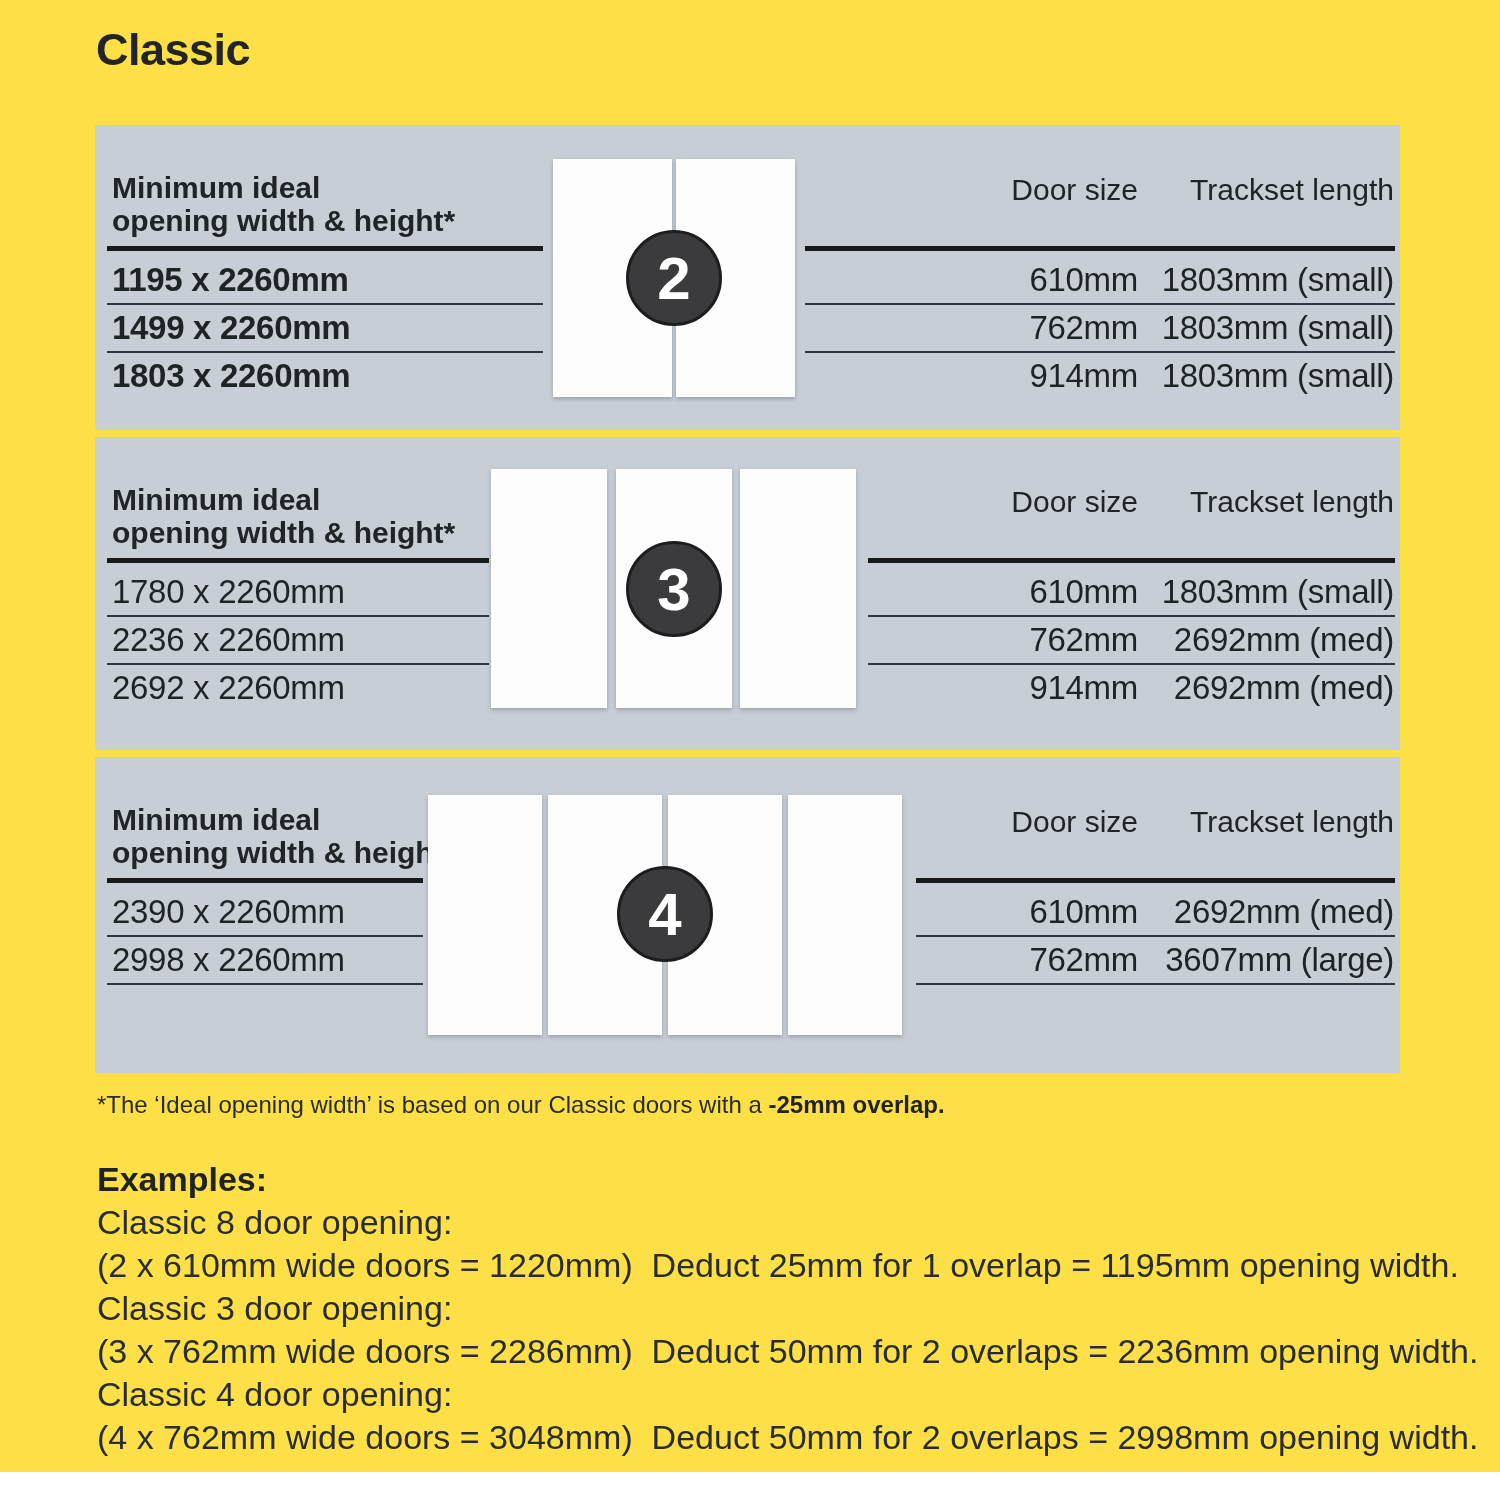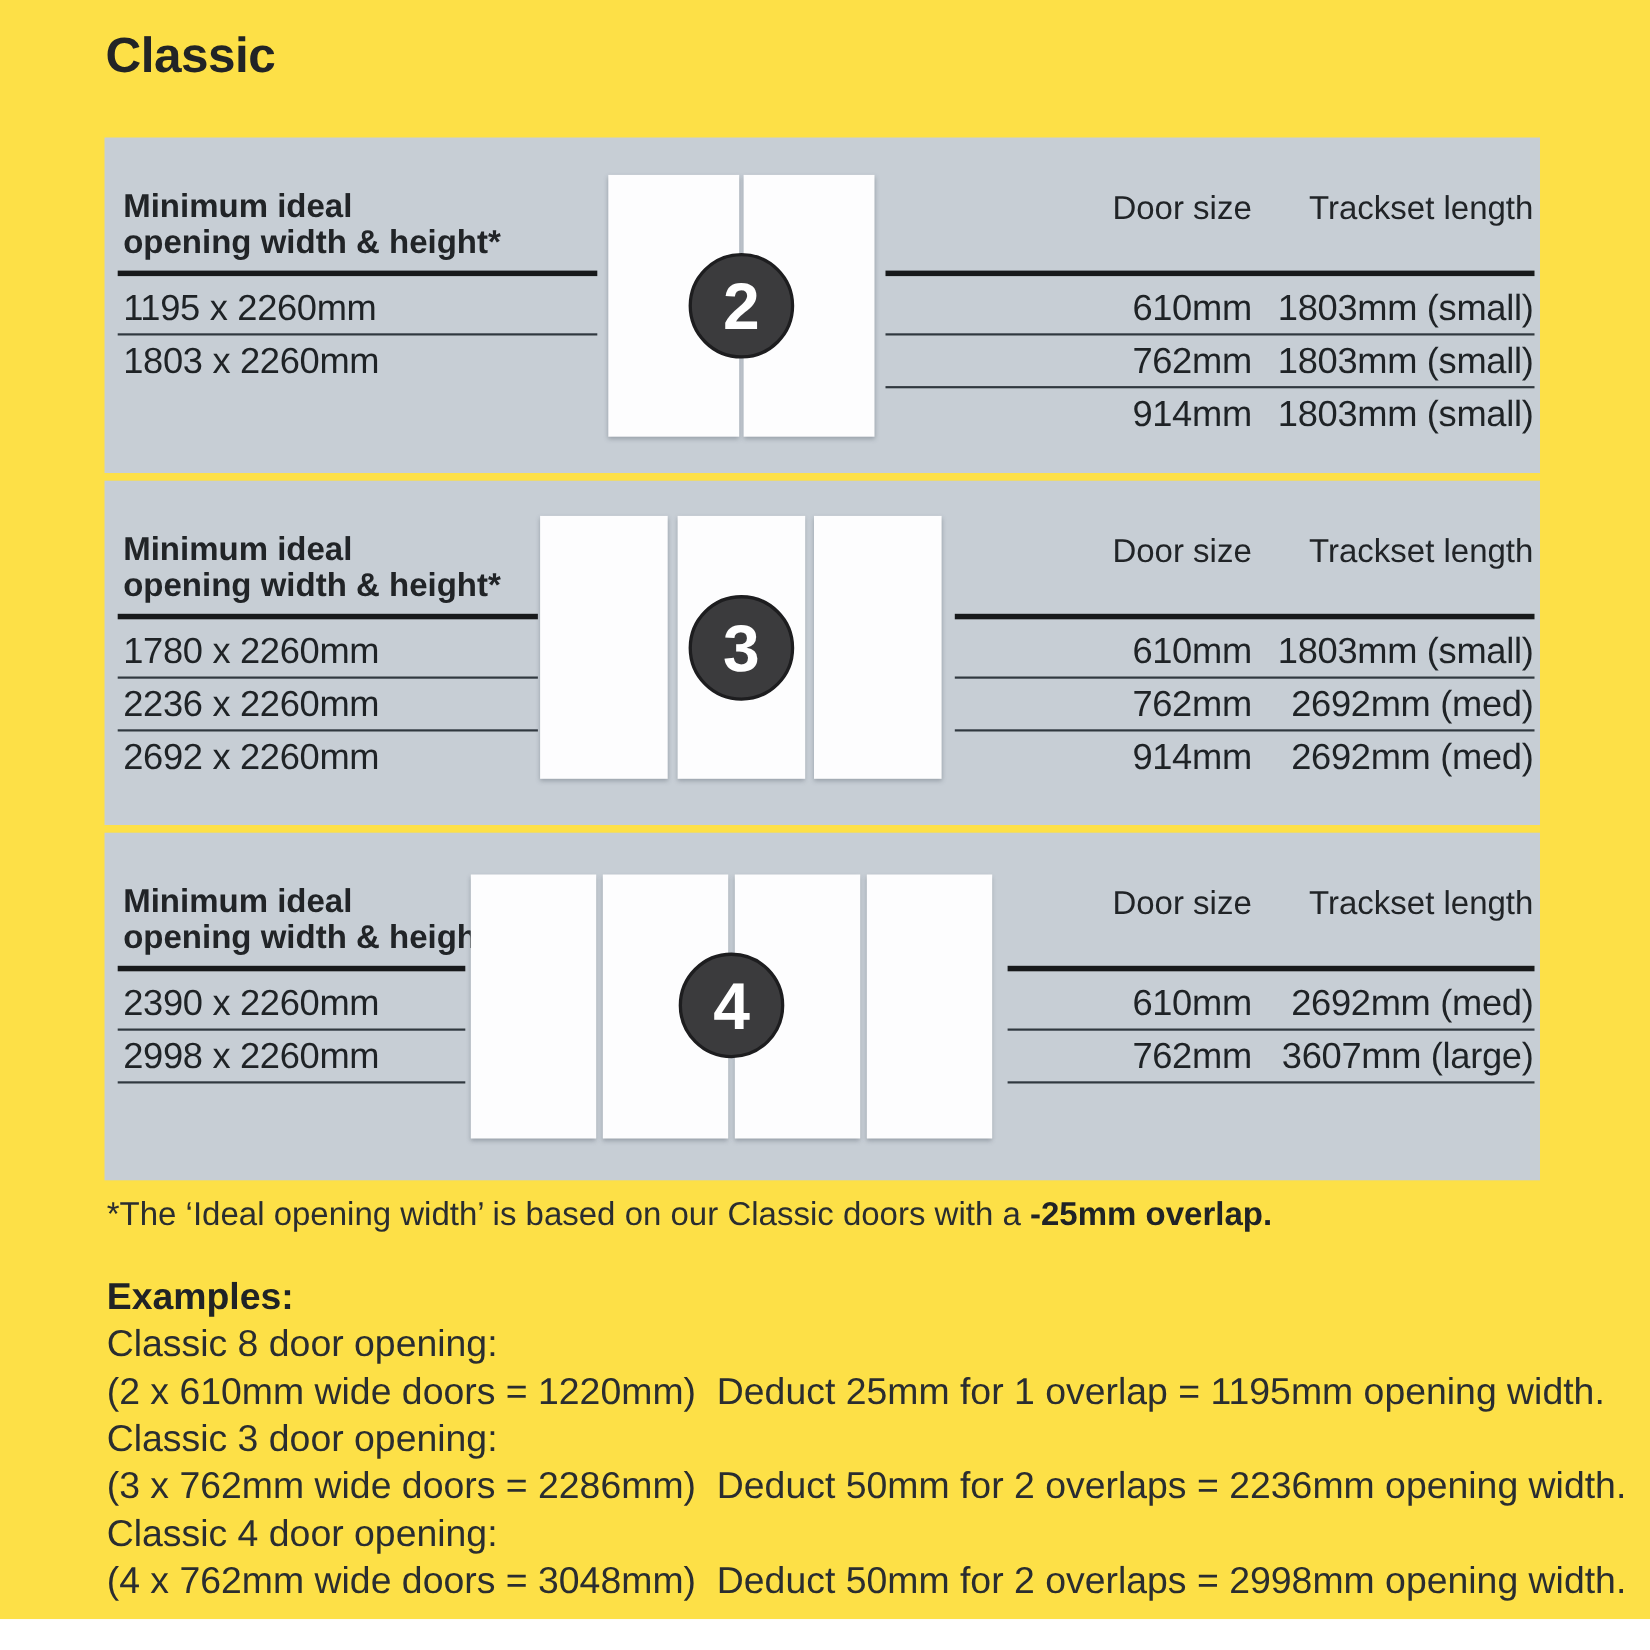--- a/index.html
+++ b/index.html
@@ -103,21 +103,21 @@
     display: flex;
     align-items: center;
     justify-content: center;
   }
 
   
   .footnote {
     position: absolute;
     left: 97px;
     top: 1086px;
-    font-size: 30px;
+    font-size: 24px;
     line-height: 38px;
     color: #2a2d30;
     white-space: pre-wrap;
   }
   .footnote b { font-weight: 700; color: #202326; }
   .examples {
     position: absolute;
     left: 97px;
     top: 1158px;
     font-size: 34px;
@@ -141,22 +141,23 @@
     <div class="left-header">
       <div>Minimum ideal</div>
       <div>opening width &amp; height*</div>
     </div>
     <div class="col-header door-col">Door size</div>
     <div class="col-header track-col">Trackset length</div>
 
     <div class="rule-thick left-side" style="width:436px;"></div>
     <div class="rule-thick" style="left:710px; right:5px;"></div>
 
-    <div class="rows rows-left" style="width:436px;">
+    <div class="rows rows-left" style="width:436px;font-weight:bold;">
       <div class="row">1195 x 2260mm</div>
+      <div class="row">1499 x 2260mm</div>
       <div class="row">1803 x 2260mm</div>
     </div>
 
     <div class="rows rows-right" style="left:710px;">
       <div class="row">
         <span class="door-val">610mm</span>
         <span class="track-val">1803mm (small)</span>
       </div>
       <div class="row">
         <span class="door-val">762mm</span>

